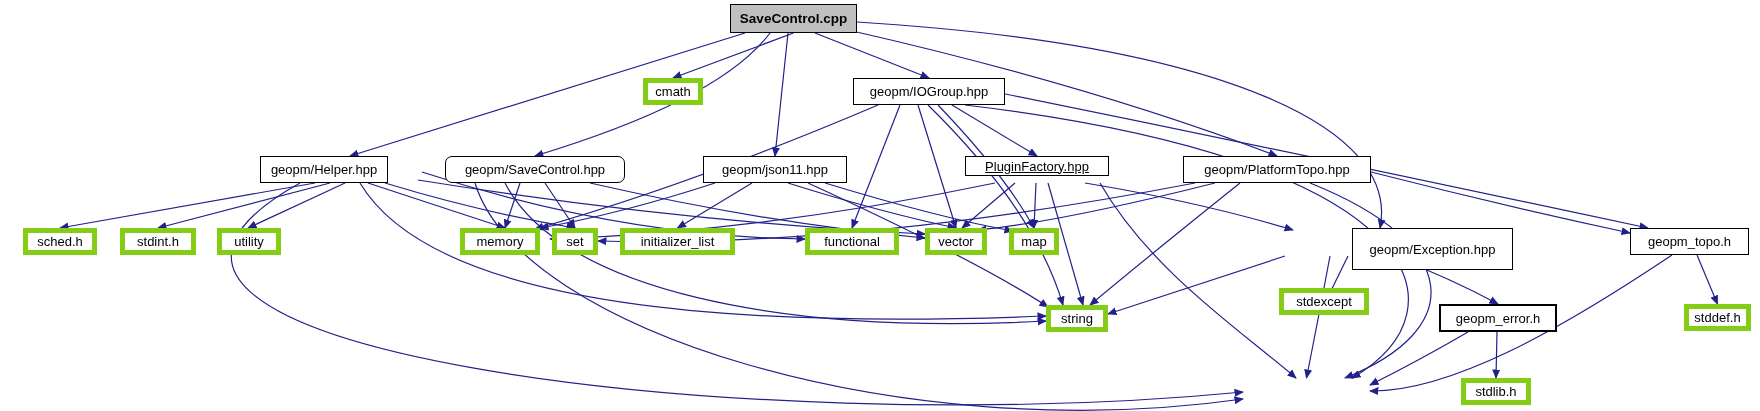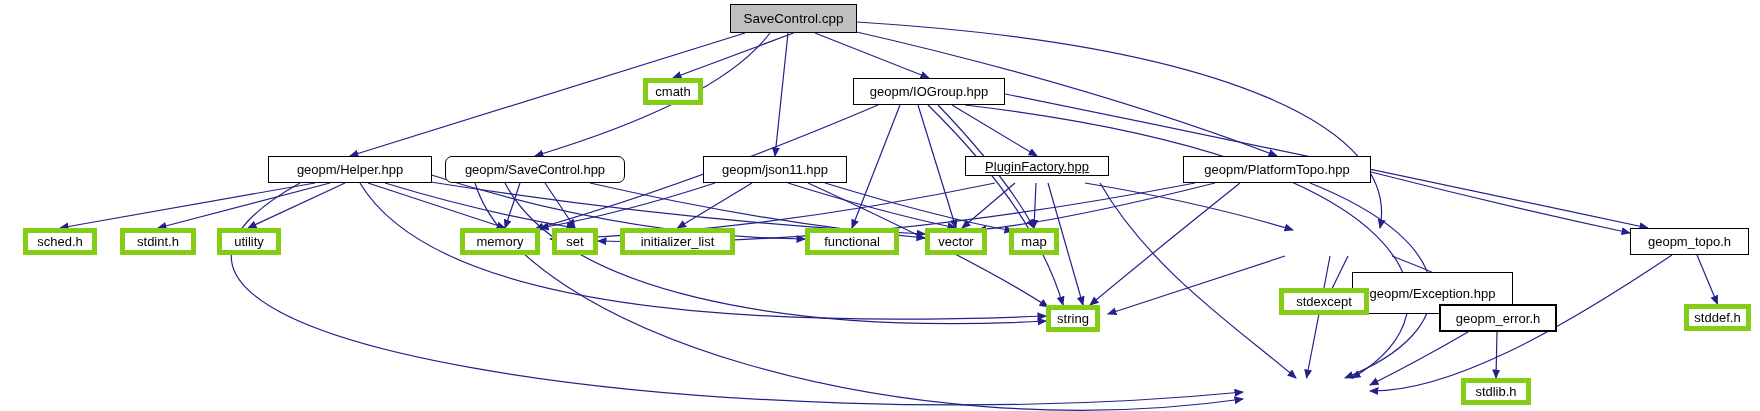--- a/index.html
+++ b/index.html
@@ -15,21 +15,21 @@
     position:absolute;
     box-sizing:border-box;
     display:flex;align-items:center;justify-content:center;
     background:#ffffff;
     color:#000000;
     font-size:13px;
     line-height:1;
     white-space:nowrap;
     z-index:2;
   }
-  .node.root{background:#bfbfbf;border:1.5px solid #000000;font-size:13.5px;}
+  .node.root{background:#bfbfbf;border:1.5px solid #000000;font-size:13.5px;font-weight:bold;}
   .node.internal{border:1px solid #000000;cursor:pointer;}
   .node.bold{border:2px solid #000000;cursor:pointer;}
   .node.ext{border:5px solid #84cc16;}
 </style>
 </head>
 <body>
 
 <div id="canvas">
   <svg id="edges" width="1760" height="411" viewBox="0 0 1760 411">
     <defs>
@@ -90,34 +90,34 @@
         <path d="M1497,332 L1496,378" fill="none" stroke="#22218b" stroke-width="1.2" marker-end="url(#arrow)"></path>
         <path d="M1468,332 Q1420,360 1370,385" fill="none" stroke="#22218b" stroke-width="1.2" marker-end="url(#arrow)"></path>
         <path d="M1697,255 L1717.5,304" fill="none" stroke="#22218b" stroke-width="1.2" marker-end="url(#arrow)"></path>
         <path d="M1672,255 C1560,330 1450,392 1370,391" fill="none" stroke="#22218b" stroke-width="1.2" marker-end="url(#arrow)"></path>
       </g>
   </svg>
 
 <div class="node root" style="left: 730px; top: 4px; width: 127px; height: 29px;">SaveControl.cpp</div>
     <div class="node ext" style="left: 643px; top: 78px; width: 60px; height: 27px;">cmath</div>
     <div class="node internal" style="left: 853px; top: 78px; width: 152px; height: 27px;">geopm/IOGroup.hpp</div>
-    <div class="node internal" style="left: 268px; top: 156px; width: 164px; height: 27px;">geopm/Helper.hpp</div>
+    <div class="node internal" style="left: 260px; top: 156px; width: 128px; height: 27px;">geopm/Helper.hpp</div>
     <div class="node internal" style="left: 445px; top: 156px; width: 180px; height: 27px; border-radius: 7px;">geopm/SaveControl.hpp</div>
     <div class="node internal" style="left: 703px; top: 156px; width: 144px; height: 27px;">geopm/json11.hpp</div>
     <div class="node internal" style="left: 965px; top: 156px; width: 144px; height: 20px; text-decoration: underline;">PluginFactory.hpp</div>
     <div class="node internal" style="left: 1183px; top: 156px; width: 188px; height: 27px;">geopm/PlatformTopo.hpp</div>
     <div class="node ext" style="left: 23px; top: 228px; width: 74px; height: 27px;">sched.h</div>
     <div class="node ext" style="left: 120px; top: 228px; width: 76px; height: 27px;">stdint.h</div>
     <div class="node ext" style="left: 217px; top: 228px; width: 64px; height: 27px;">utility</div>
     <div class="node ext" style="left: 460px; top: 228px; width: 80px; height: 27px;">memory</div>
     <div class="node ext" style="left: 552px; top: 228px; width: 46px; height: 27px;">set</div>
     <div class="node ext" style="left: 620px; top: 228px; width: 115px; height: 27px;">initializer_list</div>
     <div class="node ext" style="left: 805px; top: 228px; width: 94px; height: 27px;">functional</div>
     <div class="node ext" style="left: 925px; top: 228px; width: 62px; height: 27px;">vector</div>
     <div class="node ext" style="left: 1009px; top: 228px; width: 50px; height: 27px;">map</div>
-    <div class="node internal" style="left: 1352px; top: 228px; width: 161px; height: 42px; margin-top: 44px;">geopm/Exception.hpp</div>
+    <div class="node internal" style="left: 1352px; top: 228px; width: 161px; height: 42px;">geopm/Exception.hpp</div>
     <div class="node internal" style="left: 1630px; top: 228px; width: 119px; height: 27px;">geopm_topo.h</div>
-    <div class="node ext" style="left: 1046px; top: 305px; width: 54px; height: 27px;">string</div>
+    <div class="node ext" style="left: 1046px; top: 305px; width: 62px; height: 27px;">string</div>
     <div class="node ext" style="left: 1279px; top: 288px; width: 90px; height: 27px;">stdexcept</div>
     <div class="node bold" style="left: 1439px; top: 304px; width: 118px; height: 28px;">geopm_error.h</div>
     <div class="node ext" style="left: 1684px; top: 304px; width: 67px; height: 27px;">stddef.h</div>
     <div class="node ext" style="left: 1461px; top: 378px; width: 70px; height: 27px;">stdlib.h</div>
   </div>
 
 </body></html>

